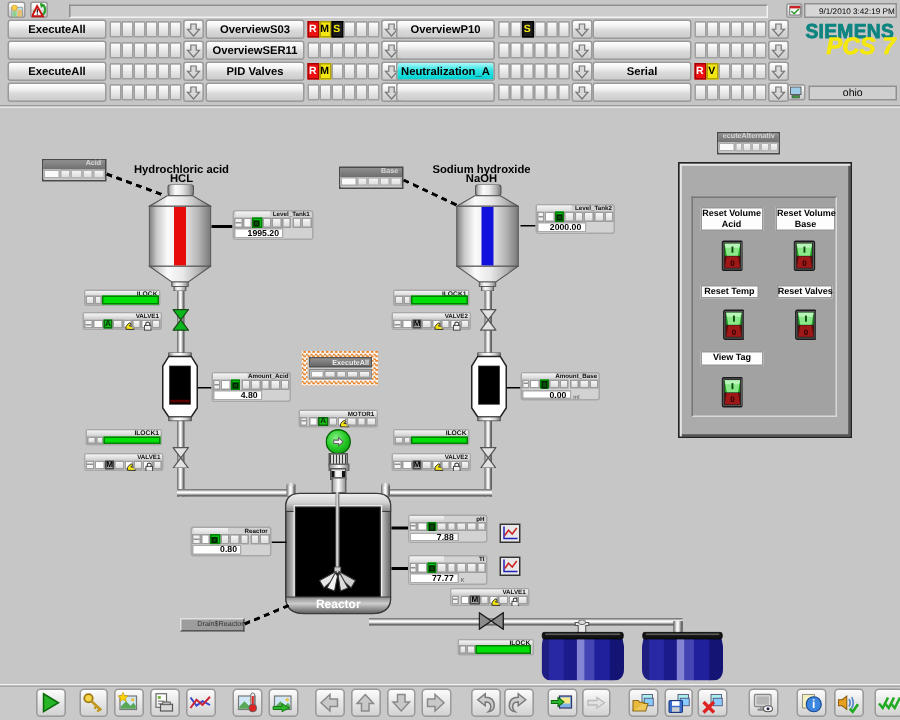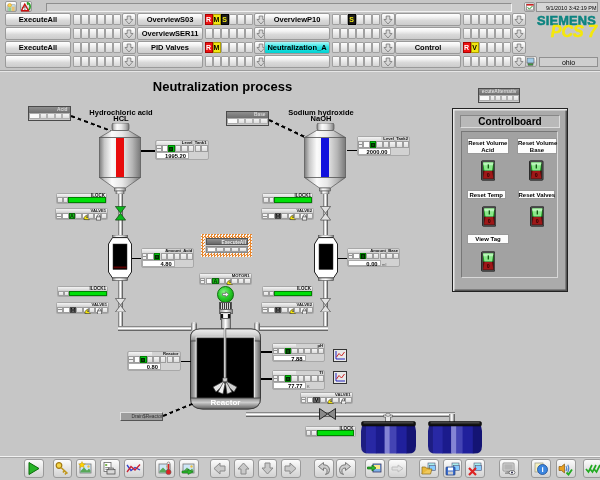--- a/index.html
+++ b/index.html
@@ -221,21 +221,21 @@
     <div style="position:absolute;left:478.5px;top:27.5px;width:8px;height:11.5px;background:linear-gradient(180deg,#fdfdfd 0%,#eeeeee 40%,#d5d5d5 100%);border:1px solid #a0a0a0;border-radius:1px;box-sizing:border-box;"></div>
     <div style="position:absolute;left:486.5px;top:27.5px;width:8px;height:11.5px;background:linear-gradient(180deg,#fdfdfd 0%,#eeeeee 40%,#d5d5d5 100%);border:1px solid #a0a0a0;border-radius:1px;box-sizing:border-box;"></div>
     <div style="position:absolute;left:494.5px;top:27.5px;width:8px;height:11.5px;background:linear-gradient(180deg,#fdfdfd 0%,#eeeeee 40%,#d5d5d5 100%);border:1px solid #a0a0a0;border-radius:1px;box-sizing:border-box;"></div>
     <div style="position:absolute;left:502.5px;top:27.5px;width:8px;height:11.5px;background:linear-gradient(180deg,#fdfdfd 0%,#eeeeee 40%,#d5d5d5 100%);border:1px solid #a0a0a0;border-radius:1px;box-sizing:border-box;"></div>
     <div style="position:absolute;left:512px;top:27px;width:14px;height:12.5px;background:linear-gradient(180deg,#ffffff 0%,#f2f2f2 30%,#d9d9d9 60%,#cccccc 100%);border:1px solid #9a9a9a;border-radius:2px;box-sizing:border-box;padding-top:1px;">
       <svg width="10" height="10" viewBox="0 0 10 10" style="display:block;margin:0 auto;">
         <path d="M3.2 1 L6.8 1 L6.8 4.5 L9 4.5 L5 9 L1 4.5 L3.2 4.5 Z" fill="#d8d8d8" stroke="#777" stroke-width="0.8"></path>
       </svg>
     </div>
 <div style="position:absolute;left:395px;top:41px;width:66px;height:12.5px;background:linear-gradient(180deg,#ffffff 0%,#f2f2f2 30%,#d9d9d9 60%,#cccccc 100%);border:1px solid #9a9a9a;border-radius:2px;box-sizing:border-box;">
-      <span style="display:block;text-align:center;font-weight:bold;font-size:7.5px;line-height:11.5px;color:#000;">Control</span>
+      <span style="display:block;text-align:center;font-weight:bold;font-size:7.5px;line-height:11.5px;color:#000;">Serial</span>
     </div>
     <div style="position:absolute;left:462.5px;top:41.5px;width:8px;height:11.5px;background:#ee1111;border:1px solid #aa0000;box-sizing:border-box;">
       <span style="display:block;text-align:center;font-weight:bold;font-size:7px;line-height:10px;color:#fff;">R</span>
     </div>
     <div style="position:absolute;left:470.5px;top:41.5px;width:8px;height:11.5px;background:#f2e713;border:1px solid #b0a000;box-sizing:border-box;">
       <span style="display:block;text-align:center;font-weight:bold;font-size:7px;line-height:10px;color:#000;">V</span>
     </div>
     <div style="position:absolute;left:478.5px;top:41.5px;width:8px;height:11.5px;background:linear-gradient(180deg,#fdfdfd 0%,#eeeeee 40%,#d5d5d5 100%);border:1px solid #a0a0a0;border-radius:1px;box-sizing:border-box;"></div>
     <div style="position:absolute;left:486.5px;top:41.5px;width:8px;height:11.5px;background:linear-gradient(180deg,#fdfdfd 0%,#eeeeee 40%,#d5d5d5 100%);border:1px solid #a0a0a0;border-radius:1px;box-sizing:border-box;"></div>
     <div style="position:absolute;left:494.5px;top:41.5px;width:8px;height:11.5px;background:linear-gradient(180deg,#fdfdfd 0%,#eeeeee 40%,#d5d5d5 100%);border:1px solid #a0a0a0;border-radius:1px;box-sizing:border-box;"></div>
@@ -263,21 +263,20 @@
       <svg width="9" height="9" viewBox="0 0 9 9" style="display:block;margin:0.5px auto;">
         <rect x="1" y="1" width="7" height="5" fill="#9ecbe8" stroke="#555" stroke-width="0.6"></rect>
         <rect x="2" y="6.5" width="5" height="1.8" fill="#3a9a3a" stroke="#555" stroke-width="0.5"></rect>
       </svg>
     </div>
 <div style="position:absolute;left:539px;top:56.5px;width:59px;height:10.5px;background:#cfcfcf;border:1px solid #909090;box-sizing:border-box;">
       <div style="font-size:7px;color:#000;text-align:center;line-height:9px;">ohio</div>
     </div>
 <div style="position:absolute;left:0px;top:70px;width:600px;height:1px;background:#9b9b9b;"></div>
 <div style="position:absolute;left:0px;top:71px;width:600px;height:1px;background:#e6e6e6;"></div>
-<div style="position:absolute;left:150px;top:79px;width:145px;text-align:center;font-size:13px;font-weight:bold;color:#000;">Neutralization process</div>
 <div style="position:absolute;left:28px;top:106px;width:43px;height:14.5px;border:1px solid #4a4a4a;box-sizing:border-box;background:#c9c9c9;"></div>
     <div style="position:absolute;left:29px;top:107px;width:41px;height:6px;background:linear-gradient(180deg,#8f8f8f,#6f6f6f);"></div>
     <div style="position:absolute;left:28px;top:107px;width:39.5px;font-size:4.8px;line-height:5.8px;font-weight:bold;color:#d9d9d9;text-align:right;white-space:nowrap;">Acid</div>
     <div style="position:absolute;left:29px;top:113.2px;width:10.5px;height:6.3px;background:#fafafa;border:1px solid #ababab;box-sizing:border-box;"></div>
     <div style="position:absolute;left:39.5px;top:113.2px;width:7.625px;height:6.3px;background:linear-gradient(180deg,#f4f4f4,#dedede);border:1px solid #b2b2b2;box-sizing:border-box;"></div>
     <div style="position:absolute;left:47.125px;top:113.2px;width:7.625px;height:6.3px;background:linear-gradient(180deg,#f4f4f4,#dedede);border:1px solid #b2b2b2;box-sizing:border-box;"></div>
     <div style="position:absolute;left:54.75px;top:113.2px;width:7.625px;height:6.3px;background:linear-gradient(180deg,#f4f4f4,#dedede);border:1px solid #b2b2b2;box-sizing:border-box;"></div>
     <div style="position:absolute;left:62.375px;top:113.2px;width:7.625px;height:6.3px;background:linear-gradient(180deg,#f4f4f4,#dedede);border:1px solid #b2b2b2;box-sizing:border-box;"></div>
 <div style="position:absolute;left:71px;top:115px;width:41.608292442733095px;height:2px;background:repeating-linear-gradient(90deg,#000 0 4px,transparent 4px 7px);transform:rotate(20.39487608204838deg);transform-origin:0 1.0px;"></div>
 <div style="position:absolute;left:226px;top:111px;width:43px;height:14.5px;border:1px solid #4a4a4a;box-sizing:border-box;background:#c9c9c9;"></div>
@@ -809,23 +808,20 @@
         <rect x="15.6" y="4.5" width="9.0" height="28" fill="#1b1b8c"></rect>
         <rect x="24.2" y="4.5" width="5.3" height="28" fill="#8484d4"></rect>
         <rect x="29.1" y="4.5" width="6.9" height="28" fill="#4444b4"></rect>
         <rect x="35.6" y="4.5" width="10.7" height="28" fill="#20209c"></rect>
         <rect x="45.8" y="4.5" width="9.6" height="28" fill="#141474"></rect>
       </g>
       <rect x="1.5" y="0.5" width="53" height="4.5" rx="1.5" fill="#121212" stroke="#000" stroke-width="0.5"></rect>
       <rect x="3.5" y="1.3" width="49" height="1.1" fill="#5a5a5a"></rect>
     </svg>
 <div style="position:absolute;left:452px;top:108px;width:116px;height:184px;background:#ababab;border:1px solid #222;box-shadow:inset 1.5px 1.5px 0 #e8e8e8,inset -1.5px -1.5px 0 #555;box-sizing:border-box;"></div>
-<div style="position:absolute;left:460px;top:114.5px;width:100px;height:13px;background:#b9b9b9;border:1px solid #888;border-bottom-color:#ddd;border-right-color:#ddd;box-sizing:border-box;">
-      <div style="text-align:center;font-size:10px;font-weight:bold;line-height:11px;color:#000;">Controlboard</div>
-    </div>
 <div style="position:absolute;left:460.5px;top:130.5px;width:97px;height:147px;background:#a2a2a2;border:1px solid #777;border-bottom-color:#d8d8d8;border-right-color:#d8d8d8;box-sizing:border-box;"></div>
 <div style="position:absolute;left:466.5px;top:137.5px;width:42.5px;height:16.5px;background:#fdfdfd;border:0.5px solid #999;box-sizing:border-box;">
       <div style="text-align:center;font-size:6px;font-weight:bold;color:#000;line-height:7px;padding-top:1px;">
         <div style="white-space:nowrap;">Reset Volume</div>
         <div style="white-space:nowrap;">Acid</div>
       </div>
     </div>
 <div style="position:absolute;left:517px;top:137.5px;width:40px;height:16.5px;background:#fdfdfd;border:0.5px solid #999;box-sizing:border-box;">
       <div style="text-align:center;font-size:6px;font-weight:bold;color:#000;line-height:7px;padding-top:1px;">
         <div style="white-space:nowrap;">Reset Volume</div>

